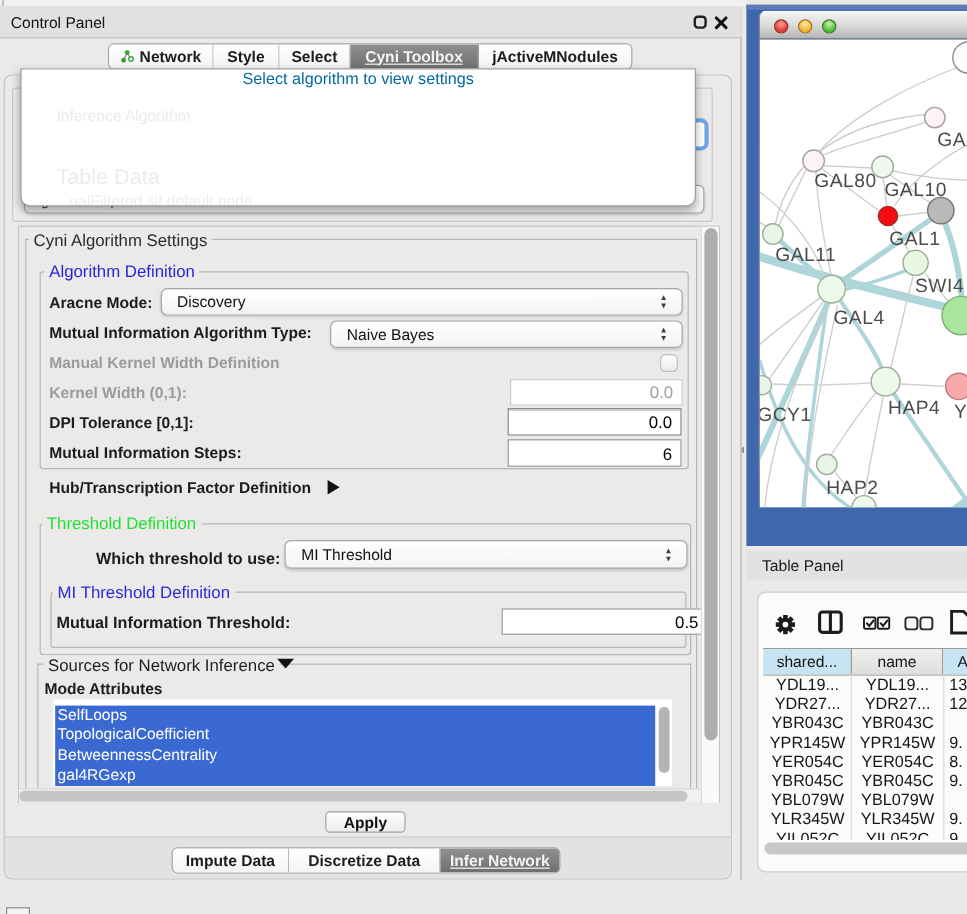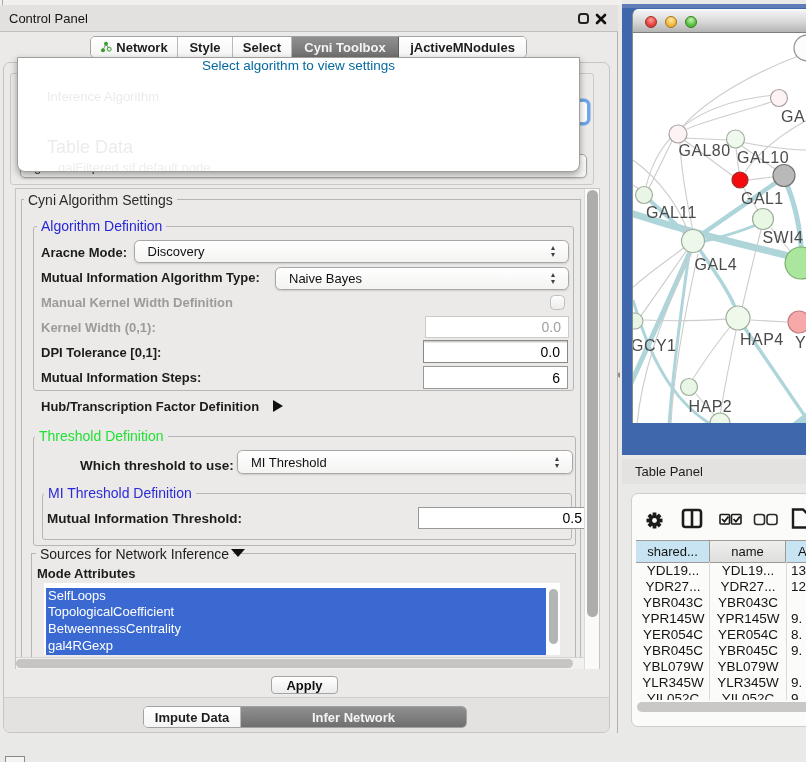--- a/index.html
+++ b/index.html
@@ -6,21 +6,21 @@
 body{width:806px;height:762px;position:relative;overflow:hidden;
   font-family:"Liberation Sans",sans-serif;background:#e9e9e8;}
 .abs{position:absolute;}
 .bold{font-weight:bold;}
 
 .seg{position:absolute;display:flex;height:22px;border:1px solid #a2a2a2;border-radius:5px;
   background:#fdfdfd;box-sizing:border-box;overflow:hidden;font-size:13px;font-weight:bold;color:#1c1c1c;}
 .seg>div{display:flex;align-items:center;justify-content:center;border-right:1px solid #b9b9b9;box-sizing:border-box;
   background:linear-gradient(#ffffff,#f4f4f4);white-space:nowrap;}
 .seg>div:last-child{border-right:none;}
-.seg>div.sel{background:linear-gradient(#909090,#6f6f6f);color:#f4f4f4;border-right-color:#5f5f5f;}
+.seg>div.sel{background:linear-gradient(#909090,#6f6f6f);color:#f4f4f4;border-right-color:#5f5f5f;text-decoration:underline;}
 
 .combo{position:absolute;background:linear-gradient(#ffffff,#f3f3f2);border:1px solid #a8a7a6;border-radius:5.5px;
   box-sizing:border-box;font-size:13px;color:#111;display:flex;align-items:center;padding-left:13px;
   box-shadow:0 1px 2px rgba(0,0,0,0.14);}
 .arr{position:absolute;right:8px;top:50%;margin-top:-6px;width:7px;height:12px;}
 .arr:before,.arr:after{content:"";position:absolute;left:0;border-left:2.8px solid transparent;border-right:2.8px solid transparent;}
 .arr:before{top:0.5px;border-bottom:4.2px solid #3f3f3f;}
 .arr:after{bottom:0.5px;border-top:4.2px solid #3f3f3f;}
 
 .grp{position:absolute;border:1px solid #b7b6b5;border-radius:3px;box-sizing:border-box;}
@@ -304,20 +304,21 @@
 
 <div class="abs" style="left:16px;top:657px;width:583px;height:12px;background:#f2f1f0;border-top:1px solid #d5d4d3;box-sizing:border-box;"></div>
 <div class="abs" style="left:16px;top:658.5px;width:557px;height:9px;background:#c6c5c4;border-radius:4.5px;"></div>
 <div class="abs" style="left:584px;top:189px;width:15px;height:480px;background:#fafaf9;border-left:1px solid #dcdbda;box-sizing:border-box;"></div>
 <div class="abs" style="left:586.5px;top:190px;width:11px;height:427px;background:#adadab;border-radius:5.5px;"></div>
 
 <div class="abs" style="left:271px;top:676px;width:67px;height:18px;background:linear-gradient(#ffffff,#ececec);border:1px solid #a5a4a3;border-radius:4px;box-sizing:border-box;display:flex;align-items:center;justify-content:center;font-size:13px;font-weight:bold;color:#111;">Apply</div>
 
 <div class="seg" style="left:143px;top:706px;width:324px;">
   <div style="width:97px;">Impute Data</div>
+  <div style="width:126px;">Discretize Data</div>
   <div class="sel" style="flex:1;">Infer Network</div>
 </div>
 
 <div class="abs" id="popup" style="left:17px;top:57px;width:563px;height:115px;background:#fff;border:1px solid #a29f9a;border-radius:0 0 8px 8px;box-sizing:border-box;box-shadow:0 3px 7px rgba(0,0,0,0.35);font-size:13.5px;color:#000;overflow:hidden;">
   <div style="text-align:center;color:#0369a1;height:15px;line-height:16px;">Select algorithm to view settings</div>
   <div class="abs" style="left:29px;top:31px;color:rgba(60,60,60,0.11);font-size:13px;">Inference Algorithm</div>
   <div class="abs" style="left:29px;top:79px;color:rgba(60,60,60,0.10);font-size:18px;">Table Data</div>
   <div class="abs" style="left:40px;top:102px;color:rgba(60,60,60,0.09);font-size:13px;">galFiltered.sif default node</div>
 </div>
 

